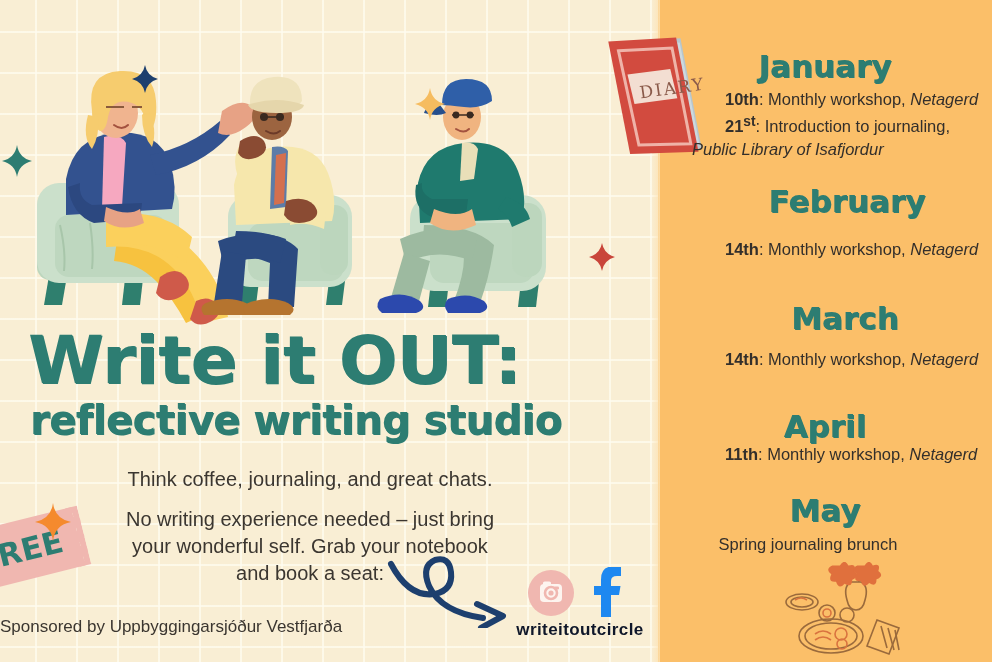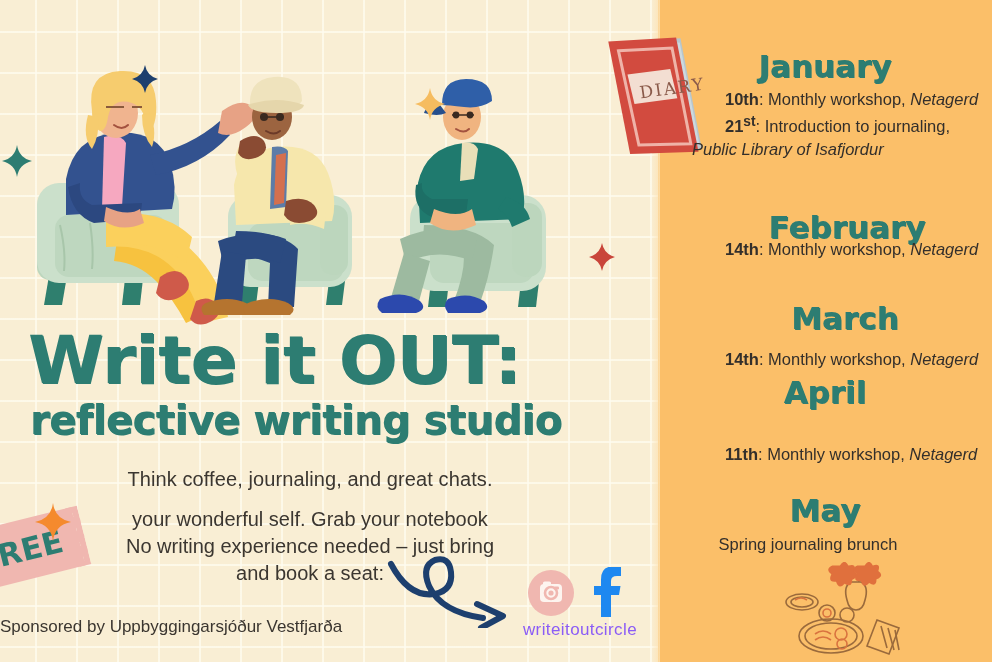--- a/index.html
+++ b/index.html
@@ -67,21 +67,21 @@
     font-size:20px; line-height:1.35; color:#3b3630;
   }
   .sponsor{
     position:absolute; left:0; top:617px; width:620px;
     text-align:left;
     font-size:17px; color:#3b3630;
   }
   .handle{
     position:absolute; left:500px; top:620px; width:160px;
     text-align:center;
-    font-size:17px; font-weight:400; color:#8b5cf6; letter-spacing:.4px;
+    font-size:17px; font-weight:700; color:#0f172a; letter-spacing:.4px;
   }
 
   
   .ig-icon{
     position:absolute; left:528px; top:570px;
     width:46px; height:46px; border-radius:50%;
     background:#f0b7b0;
     display:flex; align-items:center; justify-content:center;
   }
   .fb-icon{
@@ -274,22 +274,22 @@
   </div>
 
   <div class="free-tag"></div>
   <div class="free-text">FREE</div>
 
   <div class="display title-main">Write it OUT:</div>
   <div class="display title-sub">reflective writing studio</div>
 
   <div class="tagline">Think coffee, journaling, and great chats.</div>
   <div class="blurb">
+    <div>No writing experience needed – just bring</div>
     <div>your wonderful self. Grab your notebook</div>
-    <div>No writing experience needed – just bring</div>
     <div>and book a seat:</div>
   </div>
 
   <svg class="arrow" viewBox="0 0 145 80">
     <path d="M6 16 q18 34 44 30 q18 -4 16 -22 q-2 -16 -16 -12 q-14 6 -6 26 q12 26 54 32" fill="none" stroke="#1d3f6e" stroke-width="6" stroke-linecap="round"></path>
     <path d="M92 56 l26 12 l-22 12" fill="none" stroke="#1d3f6e" stroke-width="6" stroke-linecap="round" stroke-linejoin="round"></path>
   </svg>
 
   <div class="ig-icon">
     <svg width="26" height="26" viewBox="0 0 26 26">
@@ -309,29 +309,29 @@
 
   <div class="sponsor">Sponsored by Uppbyggingarsjóður Vestfjarða</div>
 
   <div id="schedule-root">
       <div class="month-head" style="left: 658px; top: 48px;">January</div>
       <div class="month-lines" style="left: 692px; top: 88px;">
         <div><span class="d">10th</span><span>: Monthly workshop, </span><span class="v">Netagerd</span></div>
         <div><span class="d">21<sup>st</sup></span><span>: Introduction to journaling,</span></div>
         <div><span class="v">Public Library of Isafjordur</span></div>
       </div>
-      <div class="month-head" style="left: 658px; top: 209px; padding-left: 44px;">February</div>
+      <div class="month-head" style="left: 658px; top: 183px; padding-left: 44px;">February</div>
       <div class="month-lines" style="left: 692px; top: 238px;">
         <div><span class="d">14th</span><span>: Monthly workshop, </span><span class="v">Netagerd</span></div>
       </div>
       <div class="month-head" style="left: 658px; top: 300px; padding-left: 40px;">March</div>
       <div class="month-lines" style="left: 692px; top: 348px;">
         <div><span class="d">14th</span><span>: Monthly workshop, </span><span class="v">Netagerd</span></div>
       </div>
-      <div class="month-head" style="left: 658px; top: 374px;">April</div>
+      <div class="month-head" style="left: 658px; top: 408px;">April</div>
       <div class="month-lines" style="left: 692px; top: 443px;">
         <div><span class="d">11th</span><span>: Monthly workshop, </span><span class="v">Netagerd</span></div>
       </div>
       <div class="month-head" style="left: 658px; top: 492px;">May</div>
       <div class="month-lines centered" style="left: 658px; top: 533px;">
         <div><span>Spring journaling brunch</span></div>
       </div>
     </div>
 
   <svg class="doodle" viewBox="0 0 160 100">

